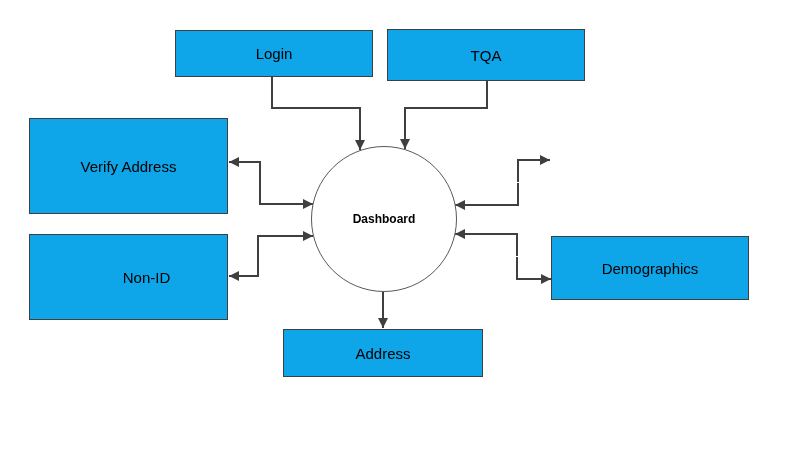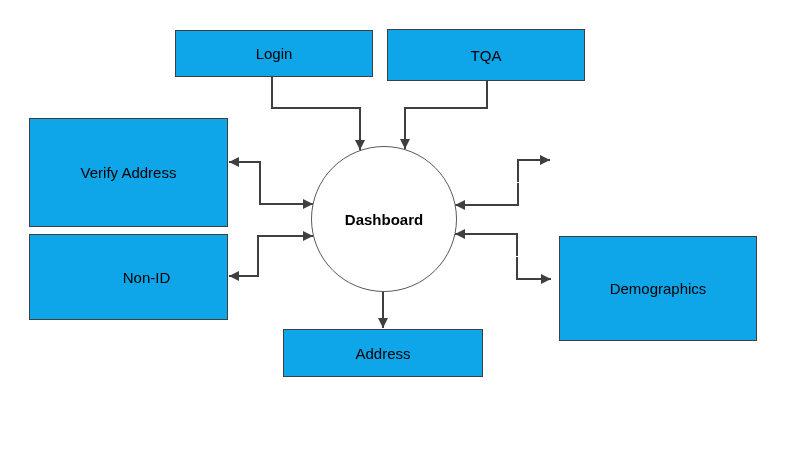--- a/index.html
+++ b/index.html
@@ -33,29 +33,29 @@
     left: 311px; top: 146px;
     width: 146px; height: 146px;
     border: 1px solid #595959;
     border-radius: 50%;
     display: flex;
     align-items: center;
     justify-content: center;
     background: #ffffff;
     color: #000000;
     font-weight: bold;
-    font-size: 15px;
+    font-size: 12px;
     box-sizing: border-box;
   }
   #n-login   { left: 175px; top: 30px;  width: 198px; height: 47px; }
   #n-tqa     { left: 387px; top: 29px;  width: 198px; height: 52px; }
-  #n-verify  { left: 29px;  top: 118px; width: 199px; height: 109px; }
+  #n-verify  { left: 29px;  top: 118px; width: 199px; height: 96px; }
   #n-nonid   { left: 29px;  top: 234px; width: 199px; height: 86px; padding-left: 36px; }
   #n-roster  { left: 550px; top: 116px; width: 198px; height: 88px; }
-  #n-demo    { left: 551px; top: 236px; width: 198px; height: 105px; margin-left: 8px; }
+  #n-demo    { left: 551px; top: 236px; width: 198px; height: 64px; }
   #n-submit  { left: 283px; top: 329px; width: 200px; height: 48px; }
 </style>
 </head>
 <body>
 
 <div class="canvas">
 
   <svg class="edges" viewBox="0 0 791 450" width="791" height="450" xmlns="http://www.w3.org/2000/svg">
     <defs>
       <marker id="arr" viewBox="0 0 10 10" refX="10" refY="5" markerWidth="6.5" markerHeight="5" orient="auto">

